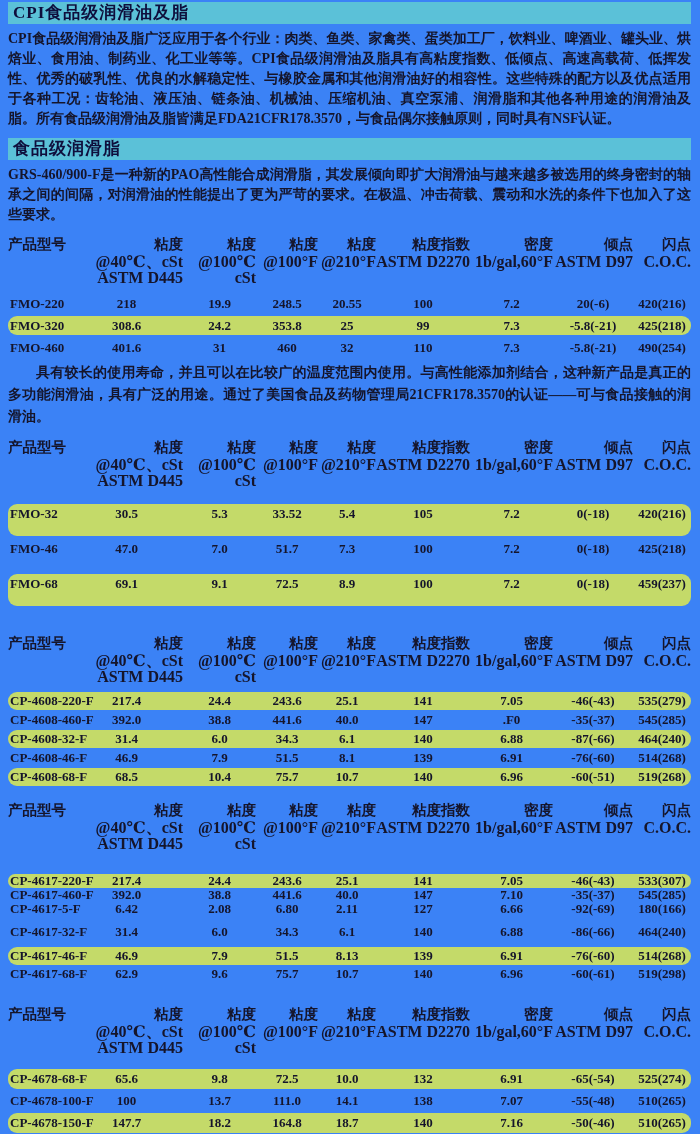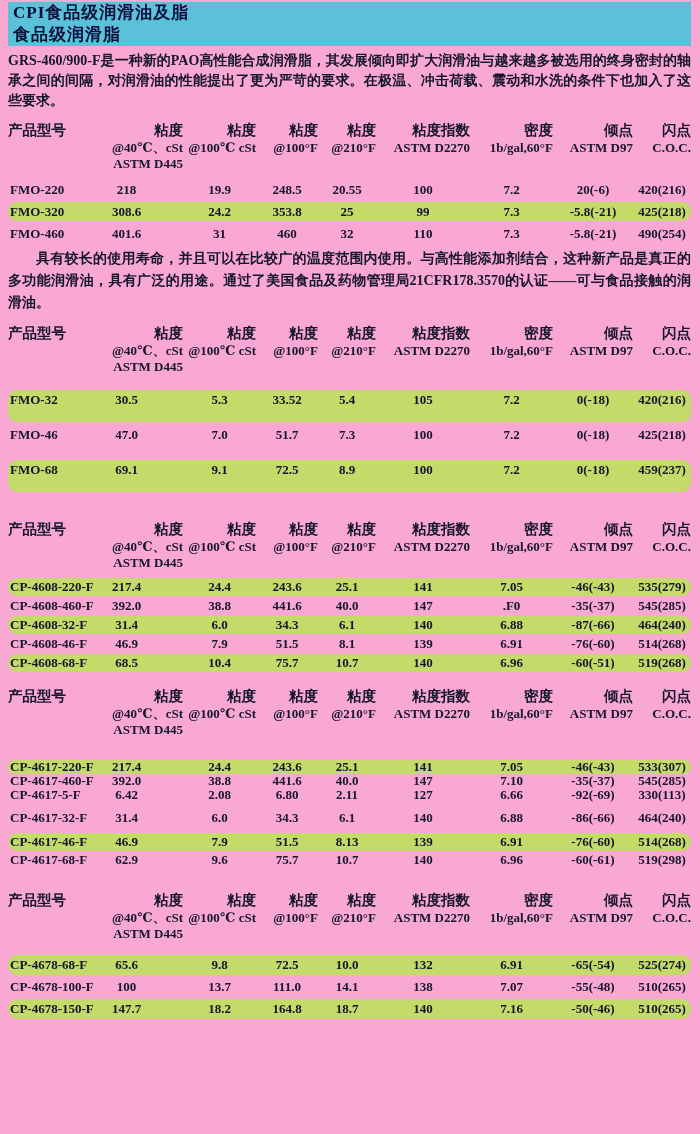--- a/index.html
+++ b/index.html
@@ -7,21 +7,21 @@
   body {
     width:700px;
     font-family:"Liberation Serif","DejaVu Serif",serif;
     color:#15152b;
     -webkit-font-smoothing:antialiased;
   }
   .page {
     position:relative;
     width:700px;
     height:1134px;
-    background:#f9a8d4;
+    background:#3b82f6;
     padding:2px 9px 0 8px;
     overflow:hidden;
   }
   
   .bar {
     background:#5bc1d8;
     height:22px;
     line-height:22px;
     padding-left:5px;
     font-size:17px;
@@ -42,21 +42,21 @@
   .para.indent { text-indent:2em; line-height:22px; }
   
   .tblock { width:683px; }
   .thead, .trow {
     display:grid;
     grid-template-columns:62px 113px 73px 62px 58px 94px 83px 80px 58px;
   }
   .th { text-align:right; font-weight:bold; }
   .th:first-child { text-align:left; }
   .h-main { font-size:14.5px; line-height:20px; }
-  .h-sub  { font-size:13px;  line-height:16px; }
+  .h-sub  { font-size:16px;  line-height:16px; }
   .trow {
     height:19px;
     line-height:19px;
     font-size:13px;
     font-weight:bold;
     margin-bottom:3px;
   }
   .trow.hl { background:#c4da69;border-radius:9px; }
   .cell { text-align:center; white-space:nowrap; }
   .cell.model { text-align:left; padding-left:2px; }
@@ -84,20 +84,21 @@
 </style>
 </head>
 <body>
 
 <div class="page">
 
   <div class="bar">
     <span>CPI食品级润滑油及脂</span>
   </div>
 
+  <p class="para">CPI食品级润滑油及脂广泛应用于各个行业：肉类、鱼类、家禽类、蛋类加工厂，饮料业、啤酒业、罐头业、烘焙业、食用油、制药业、化工业等等。CPI食品级润滑油及脂具有高粘度指数、低倾点、高速高载荷、低挥发性、优秀的破乳性、优良的水解稳定性、与橡胶金属和其他润滑油好的相容性。这些特殊的配方以及优点适用于各种工况：齿轮油、液压油、链条油、机械油、压缩机油、真空泵浦、润滑脂和其他各种用途的润滑油及脂。所有食品级润滑油及脂皆满足FDA21CFR178.3570，与食品偶尔接触原则，同时具有NSF认证。</p>
 
   <div class="bar">
     <span>食品级润滑脂</span>
   </div>
 
   <p class="para">GRS-460/900-F是一种新的PAO高性能合成润滑脂，其发展倾向即扩大润滑油与越来越多被选用的终身密封的轴承之间的间隔，对润滑油的性能提出了更为严苛的要求。在极温、冲击荷载、震动和水洗的条件下也加入了这些要求。</p>
 
   <div class="tblock" data-table="0">
       <div class="thead">
         <div class="th">
@@ -407,21 +408,21 @@
       </div>
       <div class="trow">
         <div class="cell model">CP-4617-5-F</div>
         <div class="cell">6.42</div>
         <div class="cell">2.08</div>
         <div class="cell">6.80</div>
         <div class="cell">2.11</div>
         <div class="cell">127</div>
         <div class="cell">6.66</div>
         <div class="cell">-92(-69)</div>
-        <div class="cell">330(113)</div>
+        <div class="cell">180(166)</div>
       </div>
       <div class="trow">
         <div class="cell model">CP-4617-32-F</div>
         <div class="cell">31.4</div>
         <div class="cell">6.0</div>
         <div class="cell">34.3</div>
         <div class="cell">6.1</div>
         <div class="cell">140</div>
         <div class="cell">6.88</div>
         <div class="cell">-86(-66)</div>

